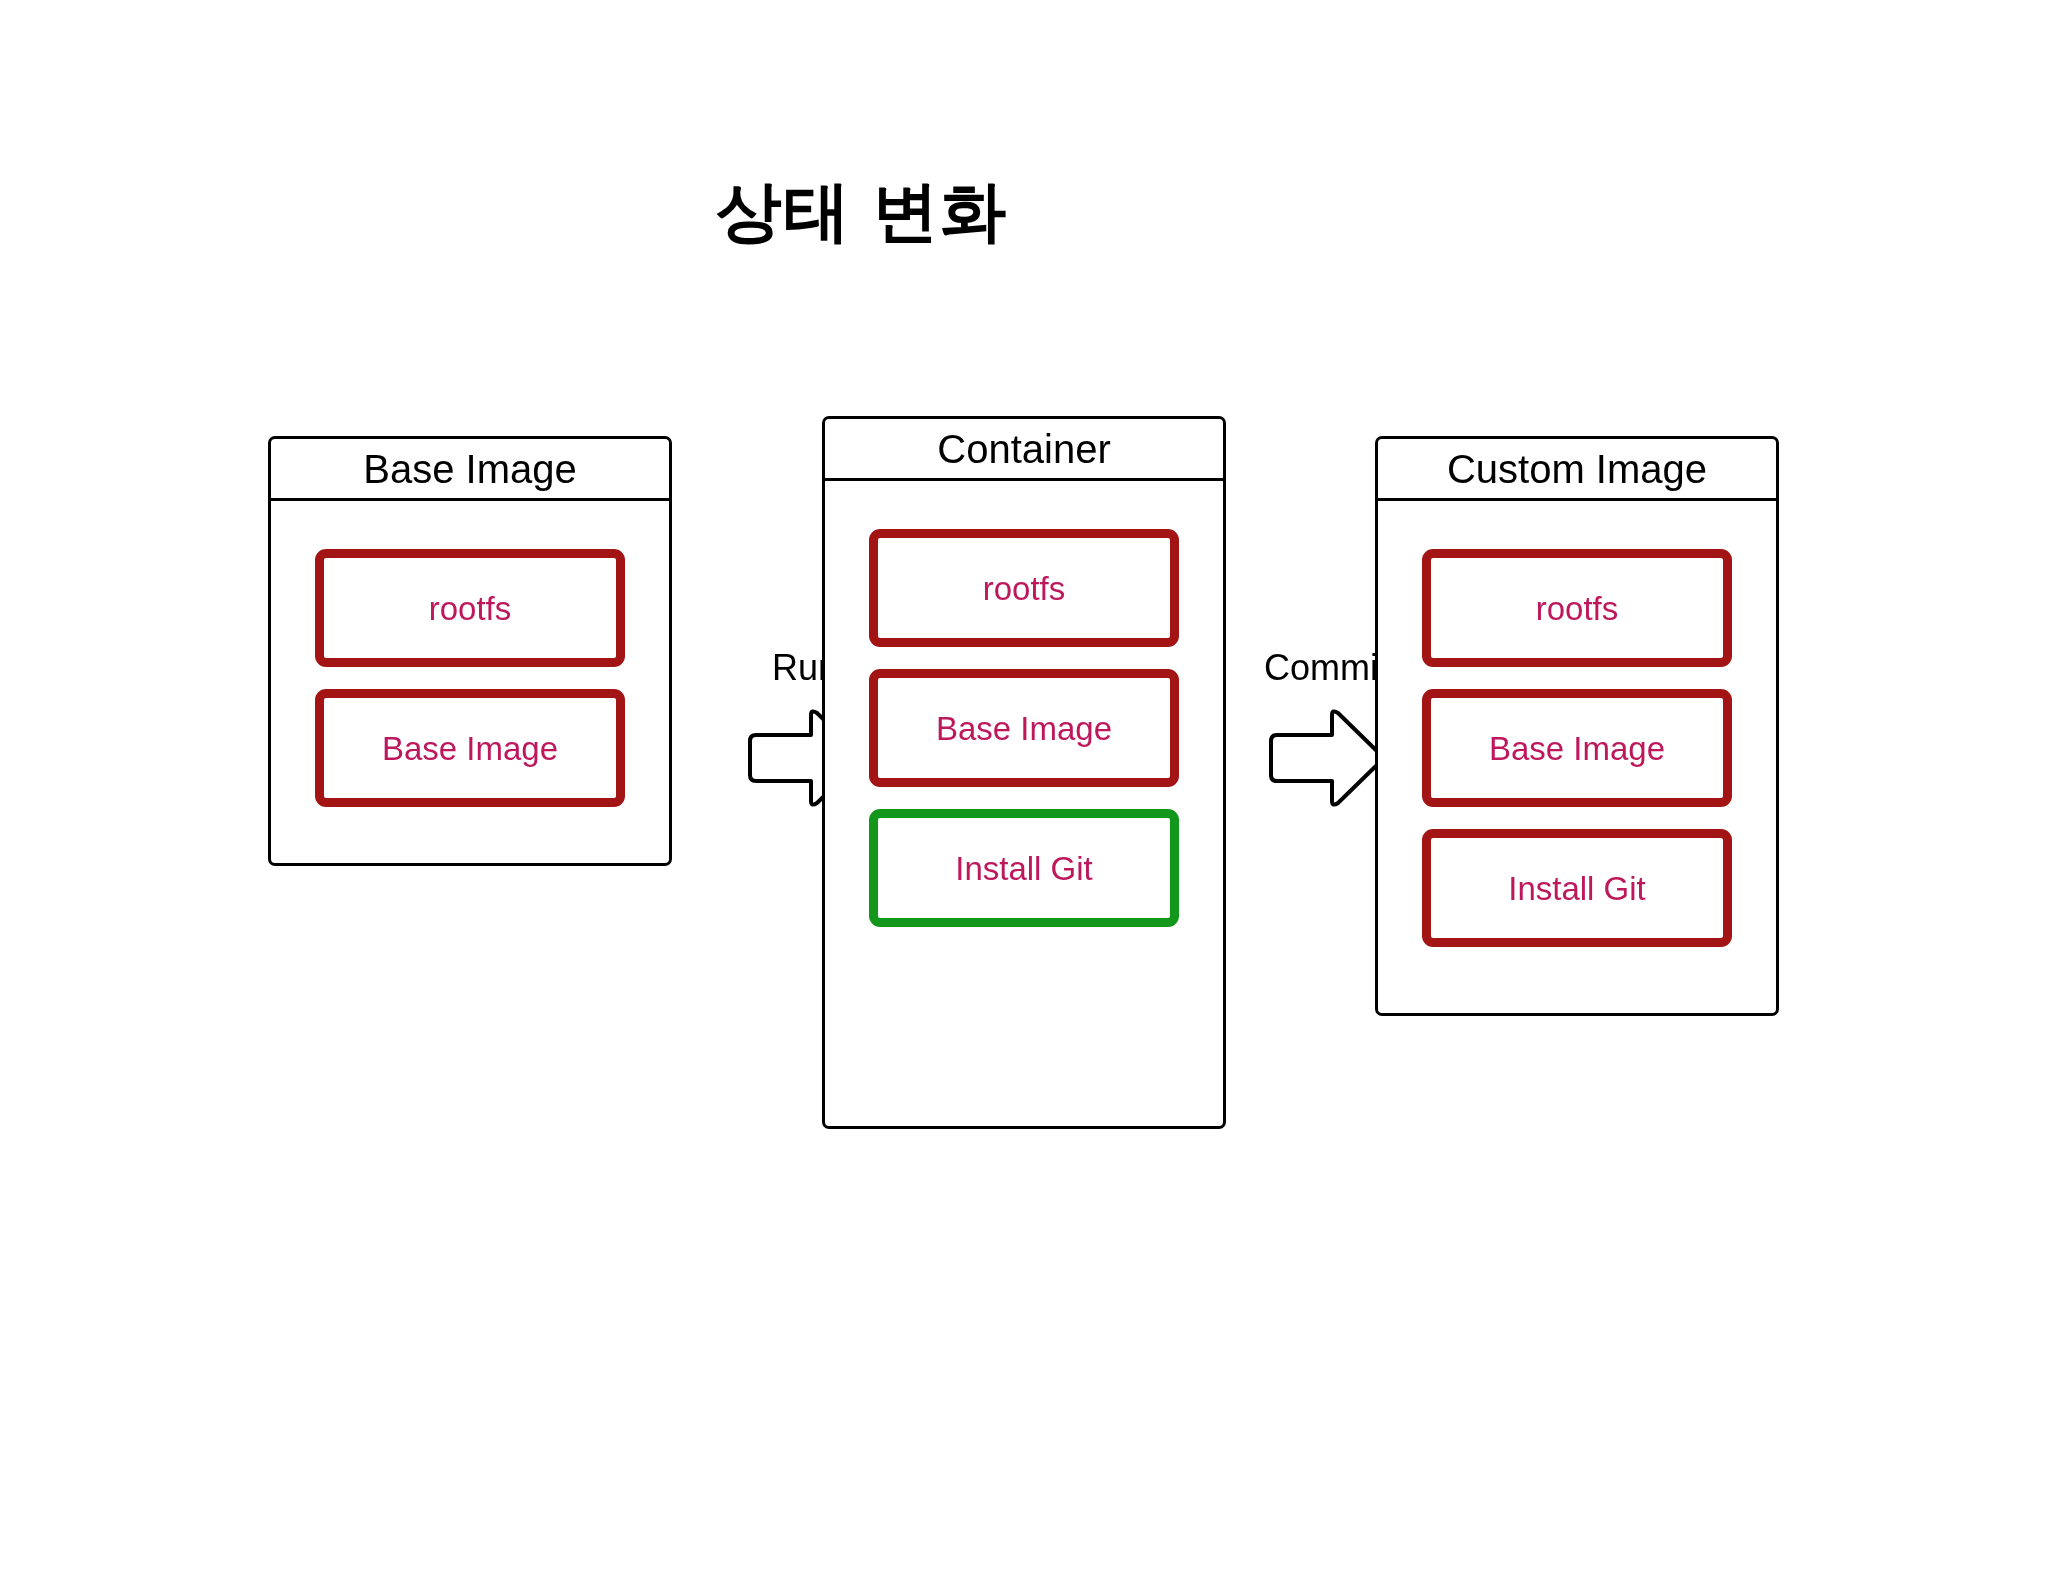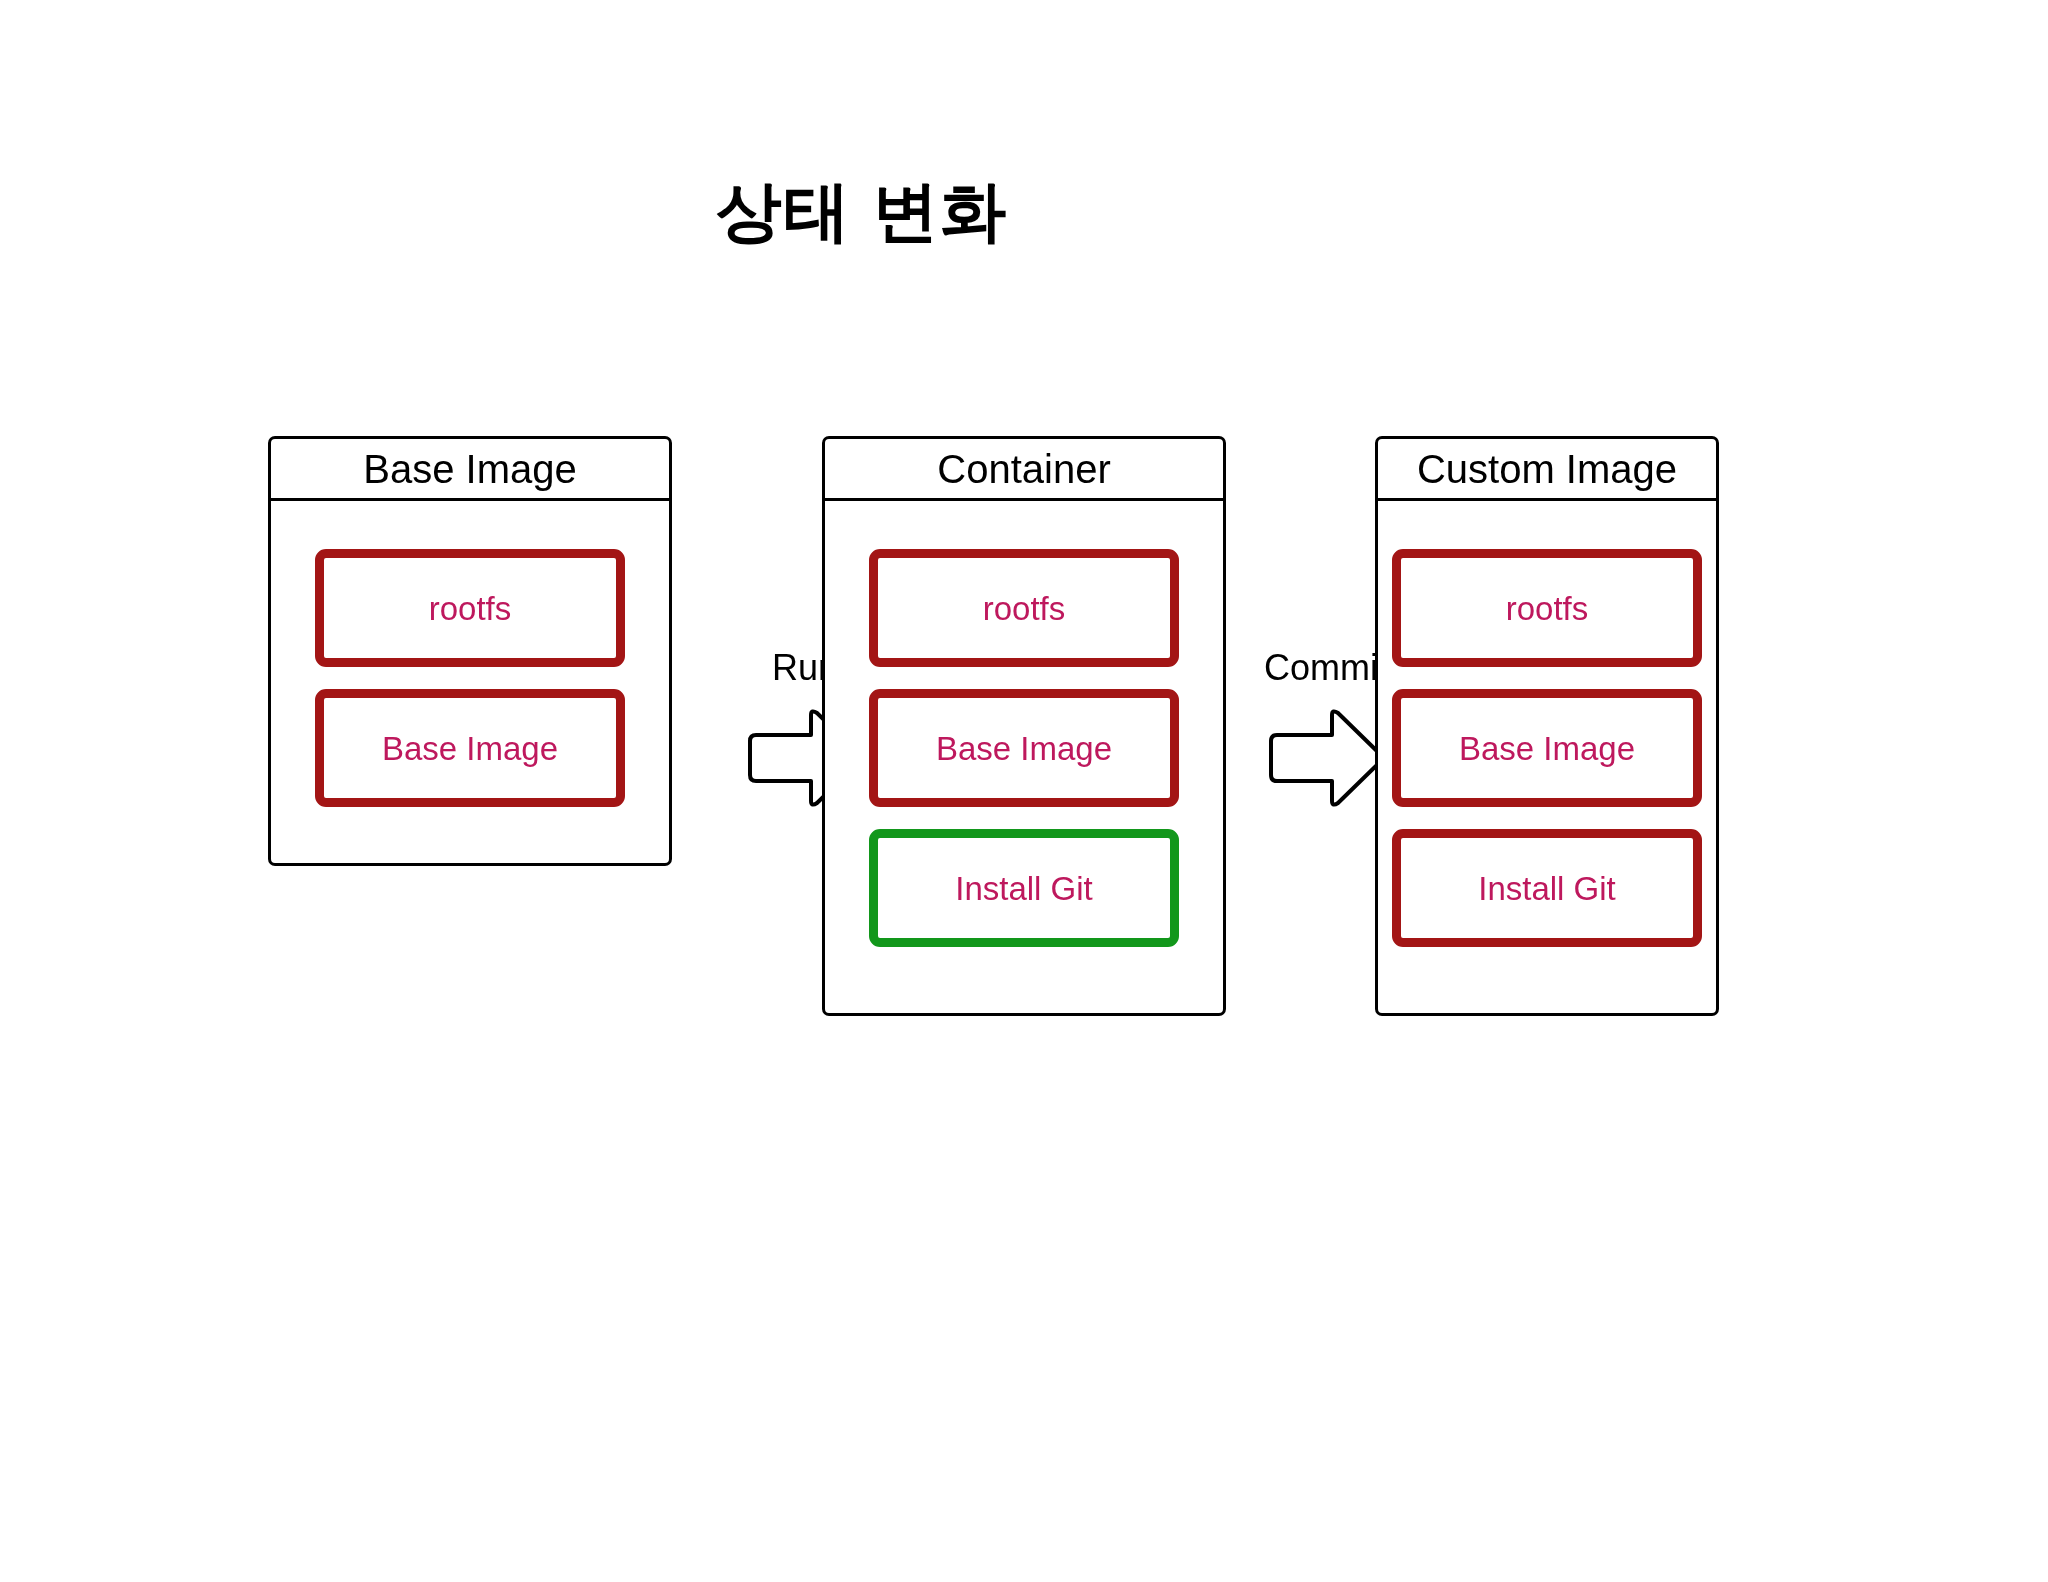--- a/index.html
+++ b/index.html
@@ -90,22 +90,22 @@
     justify-content: center;
     font-size: 33px;
     line-height: 1;
     color: #be185d;
   }
   .layer.red   { border-color: #A31515; }
   .layer.green { border-color: #12971B; }
 
   
   #panel-base    { left: 268px;  top: 436px; width: 404px; height: 430px; }
-  #panel-container { left: 822px; top: 436px; width: 404px; height: 580px; }
-  #panel-custom  { left: 1375px; top: 436px; width: 344px; height: 580px; }
+  #panel-container { left: 822px; top: 416px; width: 404px; height: 713px; }
+  #panel-custom  { left: 1375px; top: 436px; width: 404px; height: 580px; }
 
   
   .transition {
     position: absolute;
     width: 200px;
     text-align: center;
   }
   .transition-label {
     font-size: 36px;
     line-height: 1;

